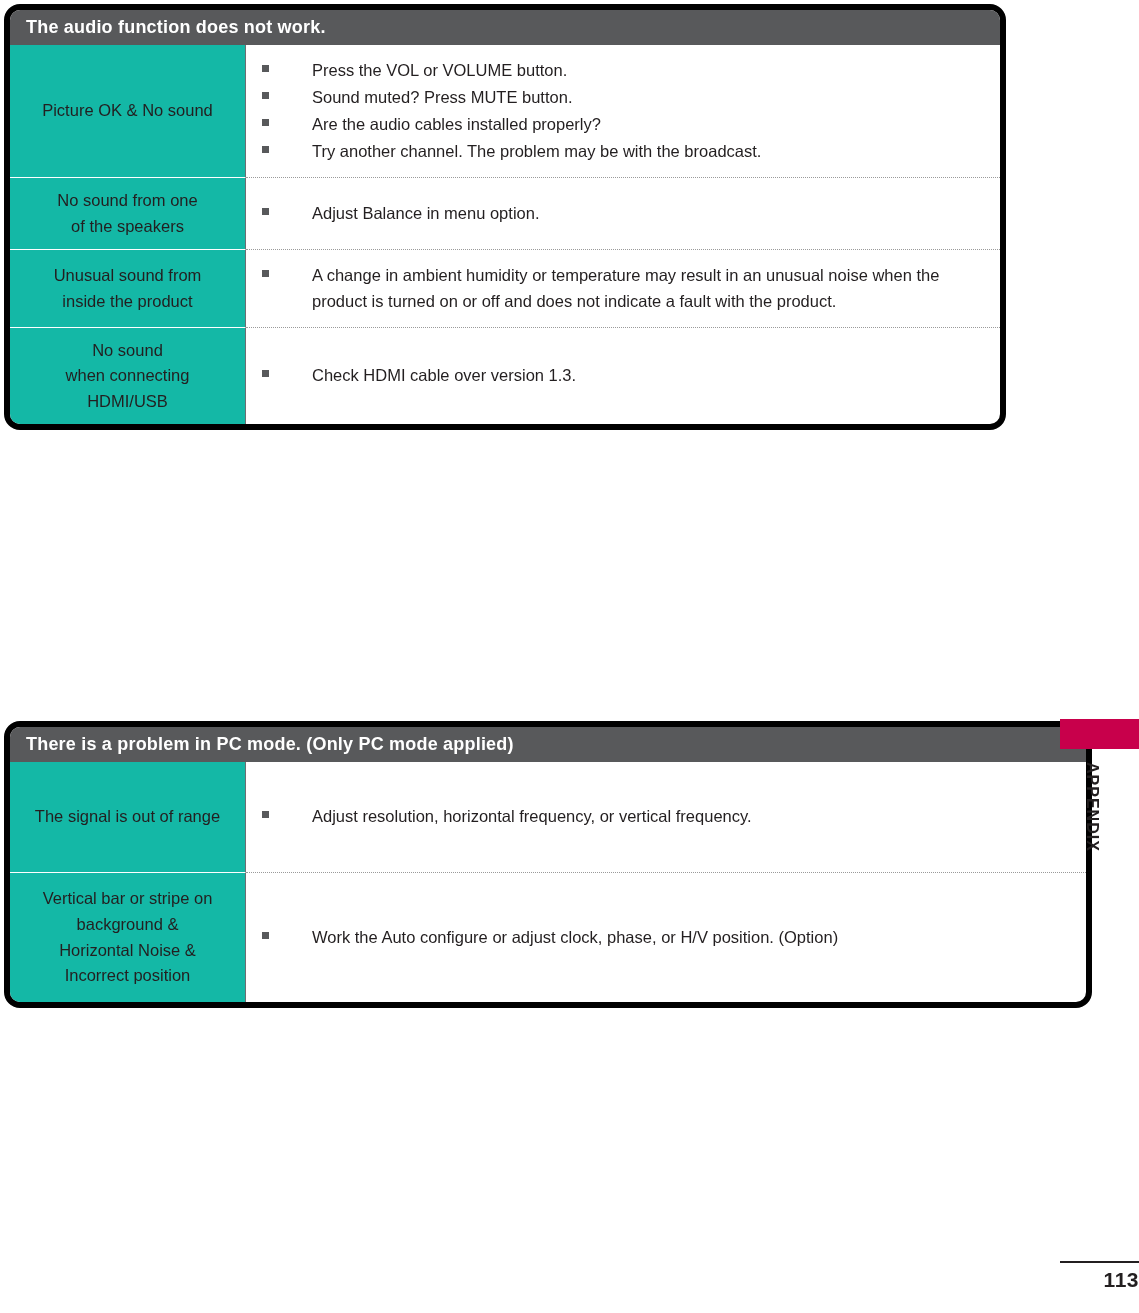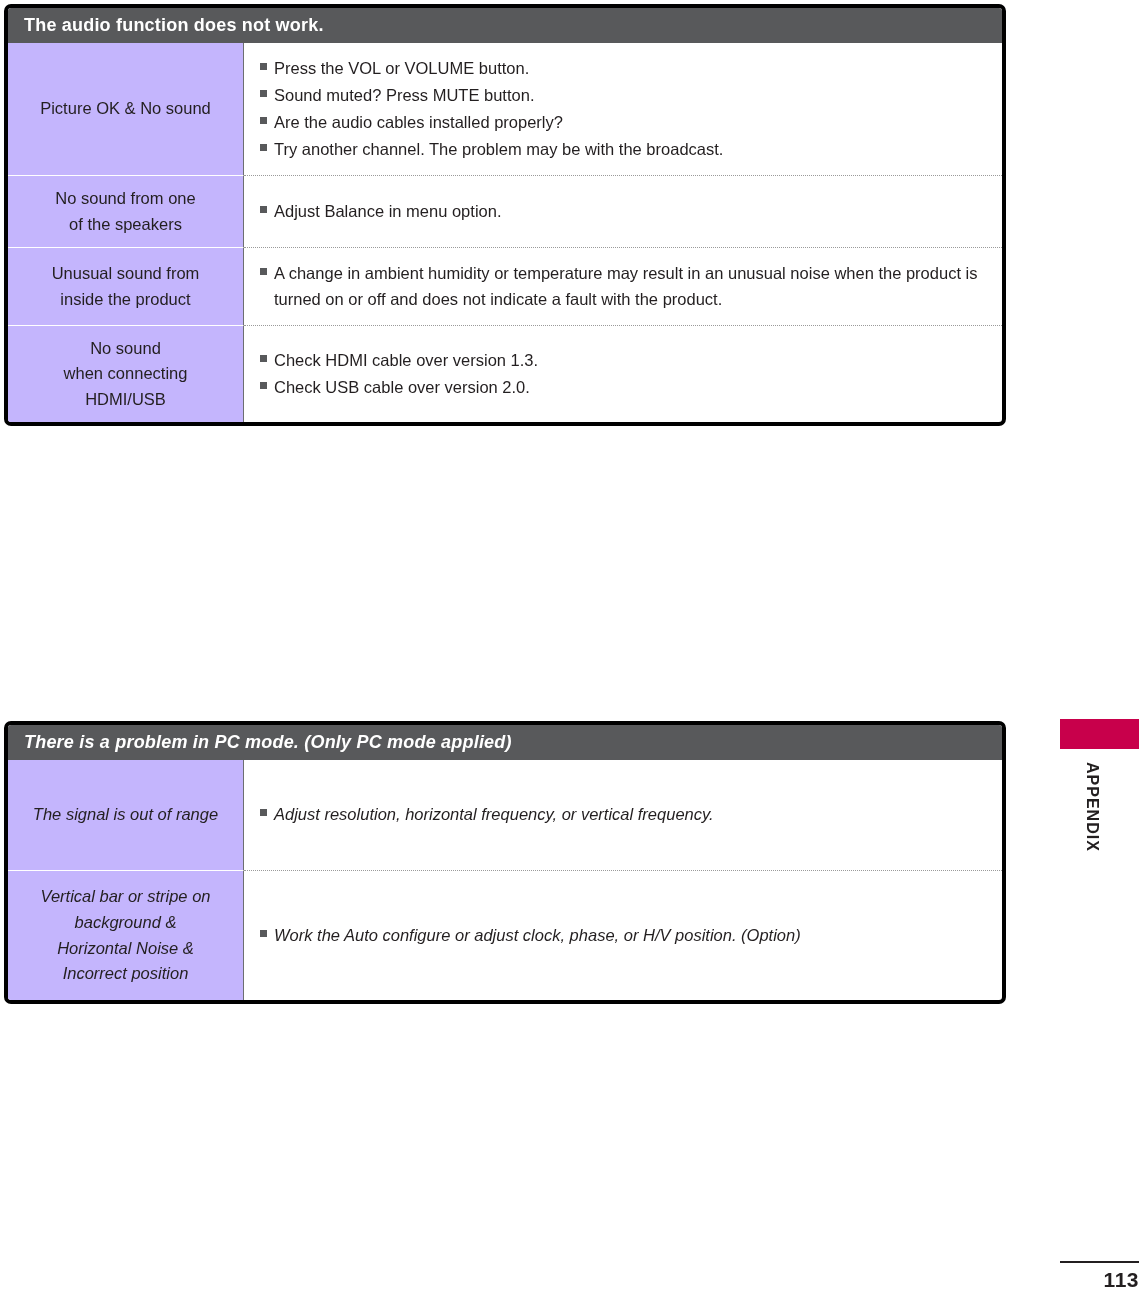--- a/index.html
+++ b/index.html
@@ -17,22 +17,22 @@
   }
 
   .page {
     position: absolute;
     inset: 0;
   }
 
   
   .tbl {
     position: absolute;
-    border: 4px solid #000000;
-    border-radius: 7px;
+    border: 6px solid #000000;
+    border-radius: 16px;
     background: #ffffff;
     box-sizing: border-box;
     overflow: hidden;
   }
   .tbl-head {
     background: #58595b;
     color: #ffffff;
     font-size: 18px;
     font-weight: bold;
     letter-spacing: 0.2px;
@@ -51,21 +51,21 @@
   .row + .row .cell-left,
   .row + .row .cell-right {
     border-top: 1px dotted #9a9a9a;
   }
   .row + .row .cell-left {
     border-top: 1px solid #ffffff;
   }
   .cell-left {
     width: 236px;
     min-width: 236px;
-    background: #c4b5fd;
+    background: #14b8a6;
     border-right: 1px solid #6d6e71;
     display: flex;
     align-items: center;
     justify-content: center;
     text-align: center;
     font-size: 16.5px;
     line-height: 1.55;
     padding: 10px 8px;
     box-sizing: border-box;
   }
@@ -86,33 +86,33 @@
   }
   .bullet-sq {
     width: 7px;
     height: 7px;
     background: #58595b;
     margin: 7px 7px 0 0;
     flex: 0 0 auto;
   }
   .bullet-text {
     flex: 1;
+    margin-left: 36px;
   }
 
   
   #audio-table {
     left: 4px;
     top: 4px;
     width: 1002px;
   }
   #pc-table {
     left: 4px;
     top: 721px;
-    width: 1002px;
-    font-style: italic;
+    width: 1088px;
   }
 
   
   .side-tab {
     position: absolute;
     left: 1060px;
     top: 719px;
     width: 79px;
     height: 30px;
     background: #c8004b;
@@ -207,24 +207,20 @@
 
       <div class="row">
         <div class="cell-left" style="white-space:pre-line">No sound
 when connecting
 HDMI/USB</div>
         <div class="cell-right">
           <div class="bullet-line">
             <span class="bullet-sq"></span>
             <span class="bullet-text">Check HDMI cable over version 1.3.</span>
           </div>
-          <div class="bullet-line">
-            <span class="bullet-sq"></span>
-            <span class="bullet-text">Check USB cable over version 2.0.</span>
-          </div>
         </div>
       </div>
 
     </div>
   </div>
 
   <div class="tbl" id="pc-table">
     <div class="tbl-head">There is a problem in PC mode. (Only PC mode applied)</div>
     <div class="tbl-body">
 

